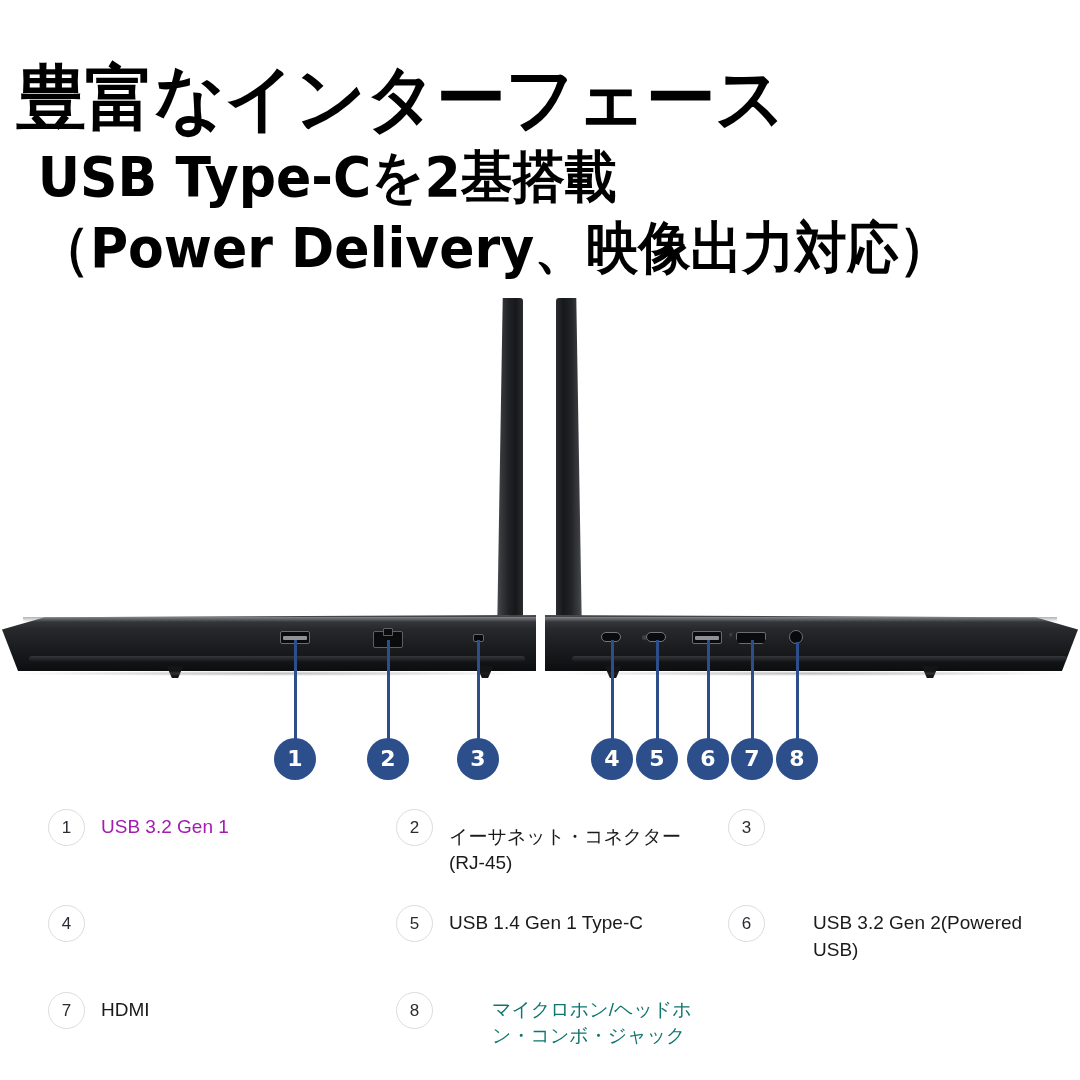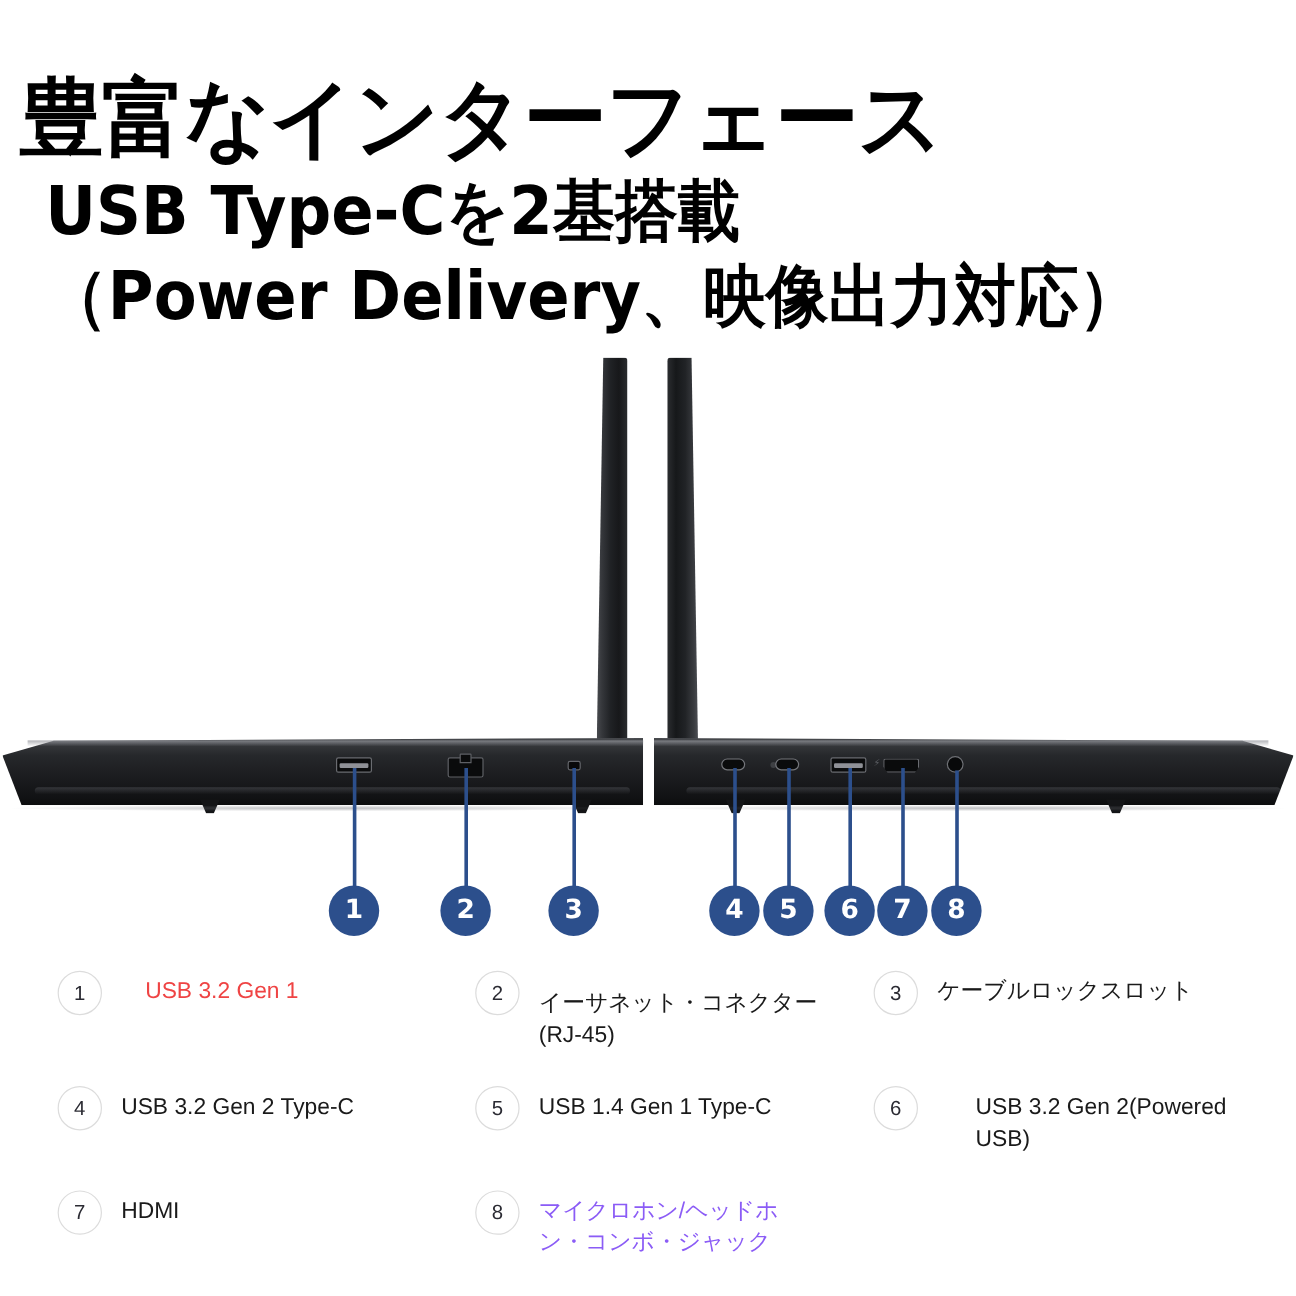--- a/index.html
+++ b/index.html
@@ -317,53 +317,51 @@
       <div class="leader" style="left: 751px; top: 640px; height: 100px; background: rgb(44, 79, 140);"></div>
       <div class="badge" style="left: 731px; top: 738px; background: rgb(44, 79, 140);">7</div>
       <div class="leader" style="left: 796px; top: 642px; height: 98px; background: rgb(44, 79, 140);"></div>
       <div class="badge" style="left: 776px; top: 738px; background: rgb(44, 79, 140);">8</div>
     </div>
 
   <div class="legend" id="legend">
       <div class="legend-row">
         <div class="legend-item col-a">
           <div class="legend-circle" style="border-color: rgb(220, 220, 220);">1</div>
-          <div class="legend-label" style="color: #ef4444; margin-left: 20px;">USB 3.2 Gen 1</div>
+          <div class="legend-label" style="color: #a21caf;">USB 3.2 Gen 1</div>
         </div>
         <div class="legend-item col-b">
           <div class="legend-circle" style="border-color: rgb(220, 220, 220);">2</div>
           <div class="legend-label" style="color: rgb(26, 26, 26); margin-top: 10px;">イーサネット・コネクター
 (RJ-45)</div>
         </div>
         <div class="legend-item col-c">
           <div class="legend-circle" style="border-color: rgb(220, 220, 220);">3</div>
-          <div class="legend-label" style="color: rgb(26, 26, 26);">ケーブルロックスロット</div>
         </div>
       </div>
       <div class="legend-row">
         <div class="legend-item col-a">
           <div class="legend-circle" style="border-color: rgb(220, 220, 220);">4</div>
-          <div class="legend-label" style="color: rgb(26, 26, 26);">USB 3.2 Gen 2 Type-C</div>
         </div>
         <div class="legend-item col-b">
           <div class="legend-circle" style="border-color: rgb(220, 220, 220);">5</div>
           <div class="legend-label" style="color: rgb(26, 26, 26);">USB 1.4 Gen 1 Type-C</div>
         </div>
         <div class="legend-item col-c">
           <div class="legend-circle" style="border-color: rgb(220, 220, 220);">6</div>
           <div class="legend-label" style="color: rgb(26, 26, 26); margin-left: 32px;">USB 3.2 Gen 2(Powered
 USB)</div>
         </div>
       </div>
       <div class="legend-row">
         <div class="legend-item col-a">
           <div class="legend-circle" style="border-color: rgb(220, 220, 220);">7</div>
           <div class="legend-label" style="color: rgb(26, 26, 26);">HDMI</div>
         </div>
         <div class="legend-item col-b">
           <div class="legend-circle" style="border-color: rgb(220, 220, 220);">8</div>
-          <div class="legend-label" style="color: #8b5cf6;">マイクロホン/ヘッドホ
+          <div class="legend-label" style="color: #0f766e; margin-left: 43px;">マイクロホン/ヘッドホ
 ン・コンボ・ジャック</div>
         </div>
       </div>
     </div>
 
 </div>
 
 </body></html>

